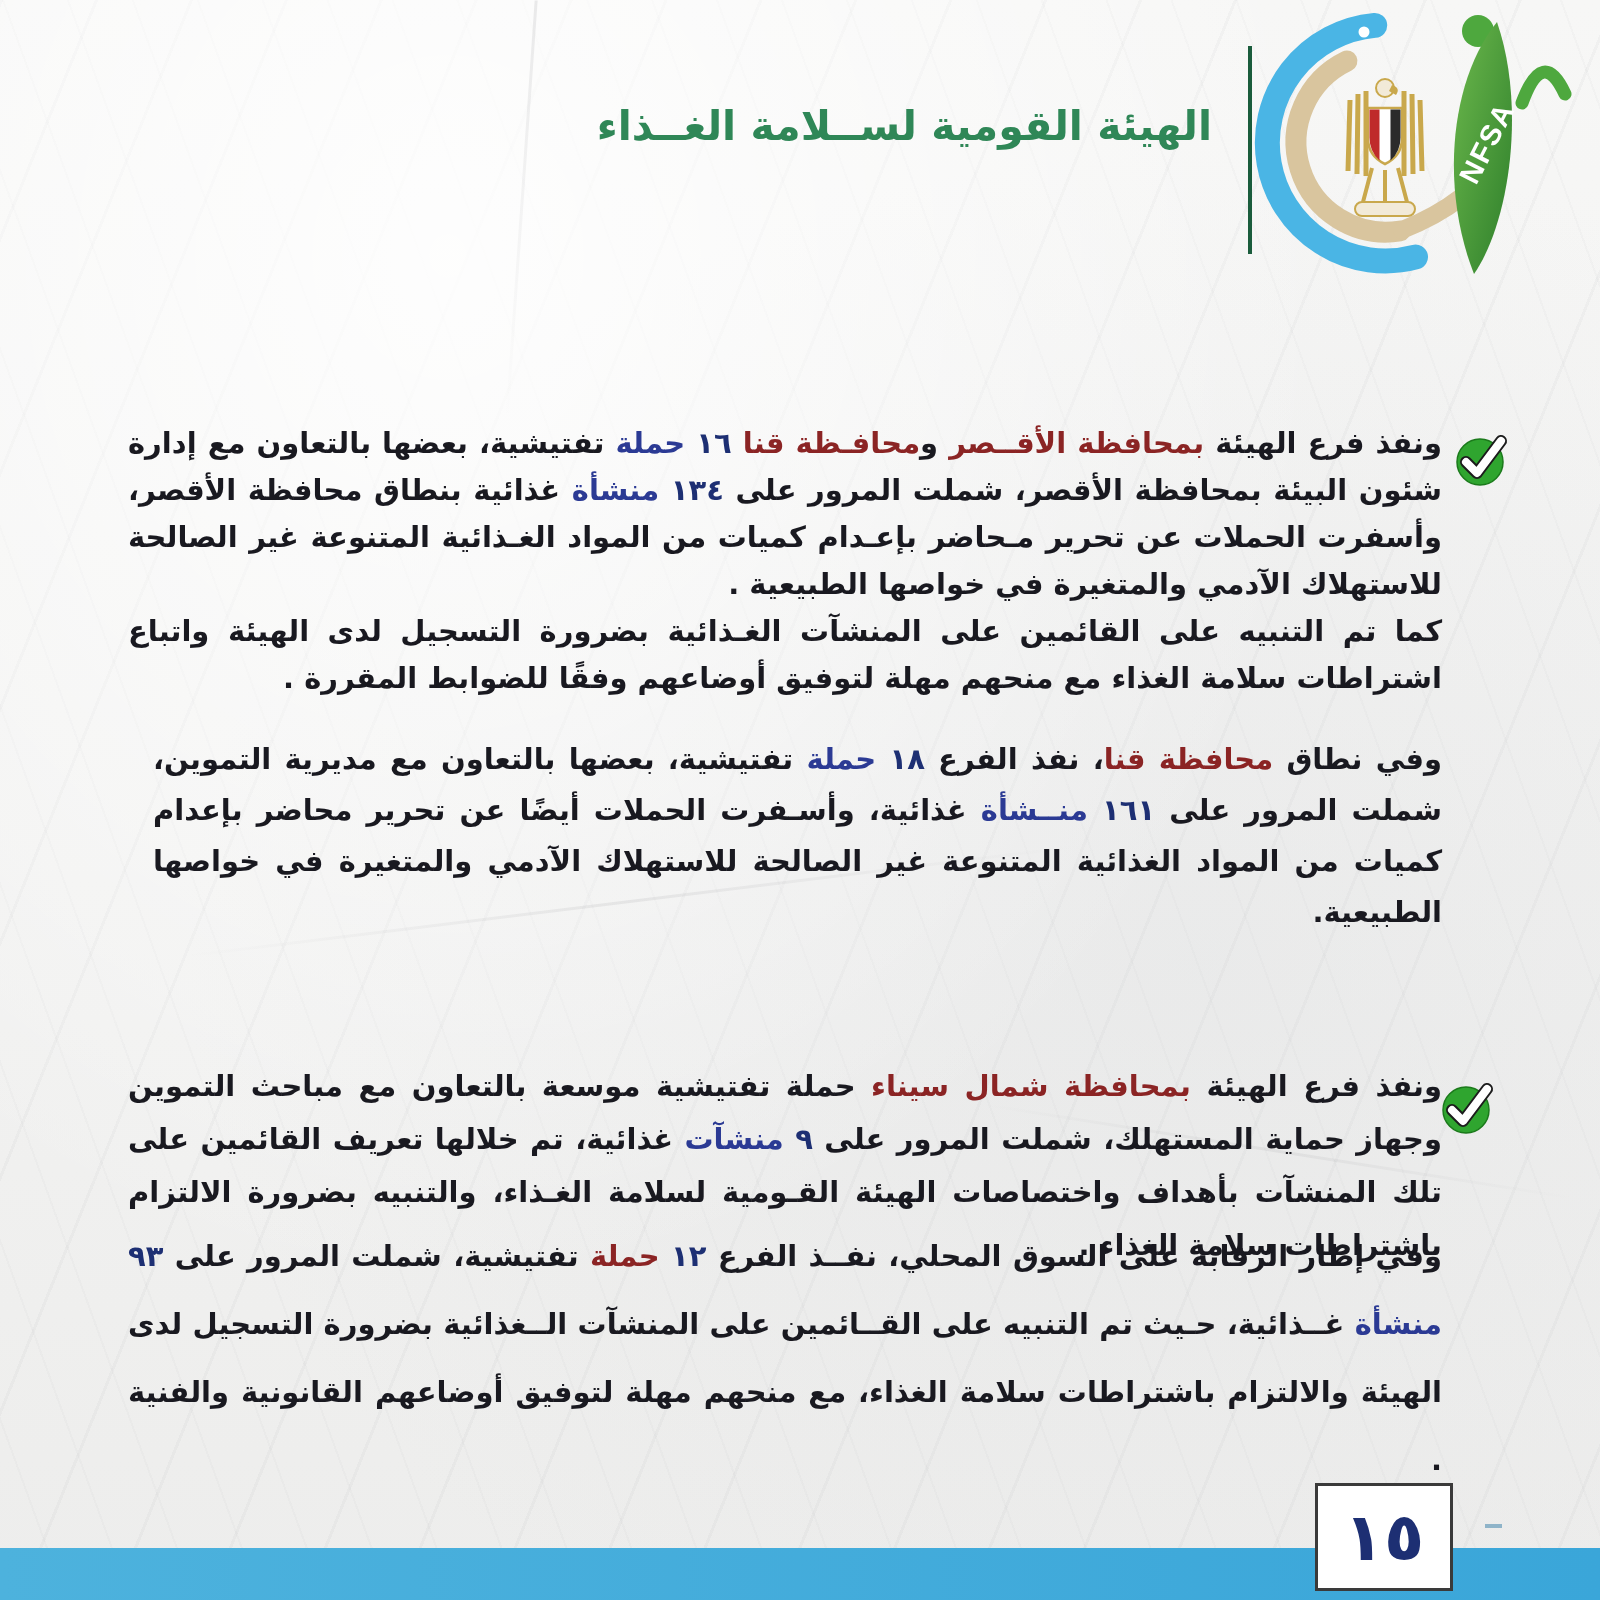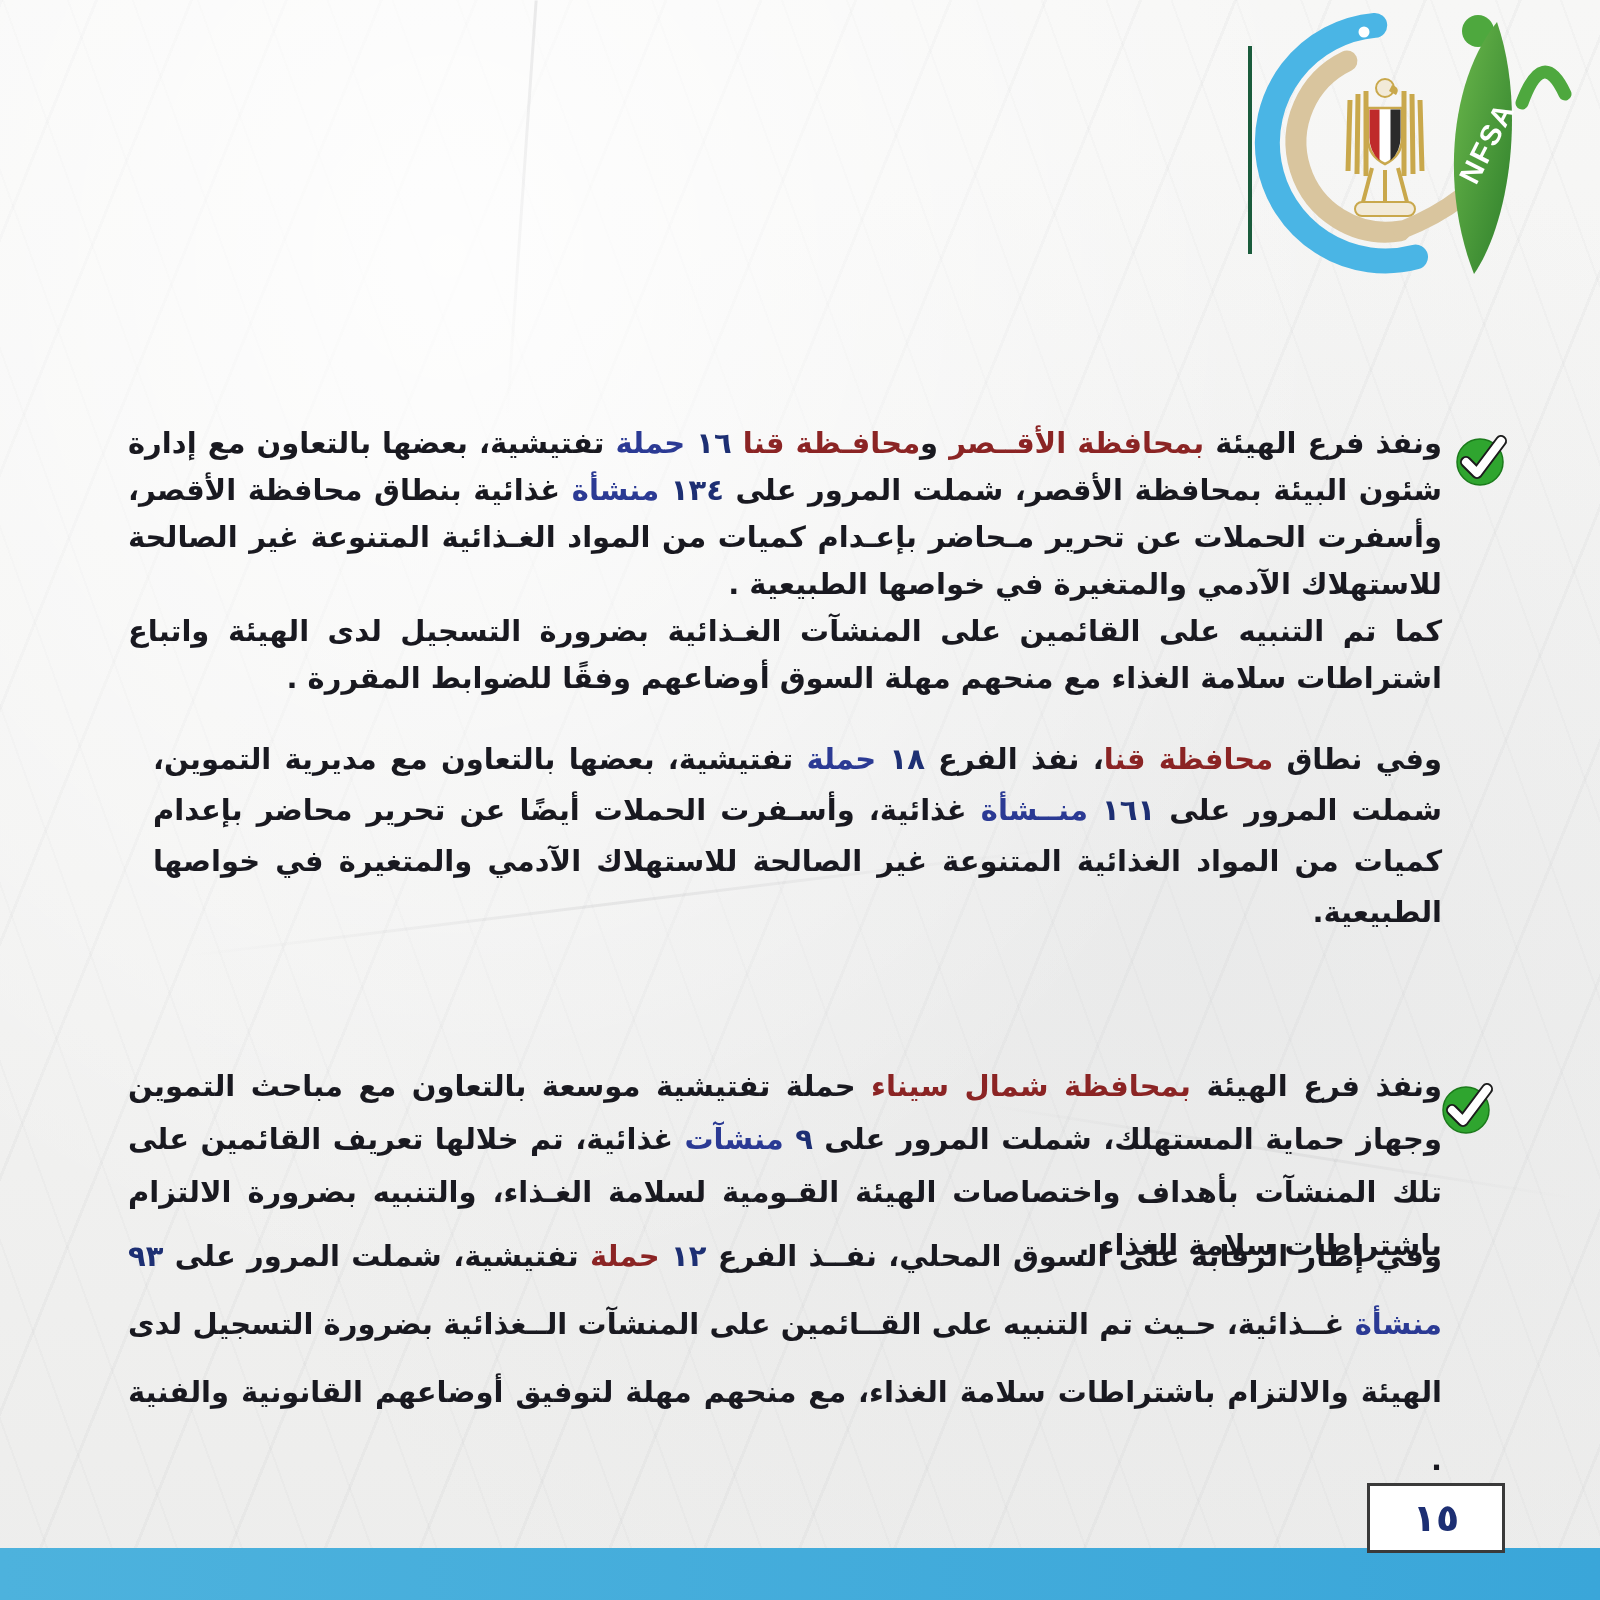--- a/index.html
+++ b/index.html
@@ -44,36 +44,37 @@
   .seg-navy{color:#1d2f73;}
 
   .check{position:absolute;}
   .check.b1{left:1450px; top:426px;}
   .check.b2{left:1436px; top:1074px;}
 
   
   .footer-bar{position:absolute; left:0; top:1548px; width:1600px; height:52px;
     background:linear-gradient(90deg,#4db2dd,#3aa6d9);}
   .page-num-box{
-    position:absolute; left:1367px; top:1483px; width:138px; height:70px;
+    position:absolute; left:1315px; top:1483px; width:138px; height:108px;
     background:#fff; border:3px solid #3a3a3a; box-sizing:border-box;
     display:flex; align-items:center; justify-content:center; z-index:3;
-    font-size:38px; font-weight:bold; color:#1d2f73;
+    font-size:66px; font-weight:bold; color:#1d2f73;
   }
   .footer-dash{position:absolute; left:1485px; top:1524px; width:17px; height:4px; background:#8fb4c9;}
 </style>
 </head>
 <body>
 
 <div class="page">
 
   <div class="crease c1"></div>
   <div class="crease c2"></div>
   <div class="crease c3"></div>
 
+  <div class="title-ar">الهيئة القومية لســلامة الغــذاء</div>
   <div class="hdr-divider"></div>
 
   <svg class="logo" width="340" height="300" viewBox="0 0 340 300">
     <defs>
       <linearGradient id="leafG" x1="0" y1="0" x2="1" y2="1">
         <stop offset="0" stop-color="#6cb84c"></stop>
         <stop offset="1" stop-color="#2e7f2b"></stop>
       </linearGradient>
     </defs>
 
@@ -101,21 +102,21 @@
   </svg>
 
   <svg class="check b1" width="64" height="64" viewBox="0 0 64 64">
     <circle cx="30" cy="36" r="23" fill="#2fa52f" stroke="#1b7a1b" stroke-width="1.5"></circle>
     <path d="M16 36 L27 47 L51 15" fill="none" stroke="#1c1c1c" stroke-width="12" stroke-linecap="round" stroke-linejoin="round"></path>
     <path d="M16 36 L27 47 L51 15" fill="none" stroke="#ffffff" stroke-width="8" stroke-linecap="round" stroke-linejoin="round"></path>
   </svg>
 
   <div class="para-block sec1" style="top:420px;">
     <p class="para"><span class="seg-dark">ونفذ فرع الهيئة </span><span class="seg-red">بمحافظة الأقــصر</span><span class="seg-dark"> و</span><span class="seg-red">محافـظة قنا</span><span class="seg-dark"> </span><span class="seg-navy">١٦</span><span class="seg-dark"> </span><span class="seg-blue">حملة</span><span class="seg-dark"> تفتيشية، بعضها بالتعاون مع إدارة شئون البيئة بمحافظة الأقصر، شملت المرور على </span><span class="seg-navy">١٣٤</span><span class="seg-dark"> </span><span class="seg-blue">منشأة</span><span class="seg-dark"> غذائية بنطاق محافظة الأقصر، وأسفرت الحملات عن تحرير مـحاضر بإعـدام كميات من المواد الغـذائية المتنوعة غير الصالحة للاستهلاك الآدمي والمتغيرة في خواصها الطبيعية .</span></p>
-    <p class="para"><span class="seg-dark">كما تم التنبيه على القائمين على المنشآت الغـذائية بضرورة التسجيل لدى الهيئة واتباع اشتراطات سلامة الغذاء مع منحهم مهلة السوق أوضاعهم وفقًا للضوابط المقررة .</span></p>
+    <p class="para"><span class="seg-dark">كما تم التنبيه على القائمين على المنشآت الغـذائية بضرورة التسجيل لدى الهيئة واتباع اشتراطات سلامة الغذاء مع منحهم مهلة لتوفيق أوضاعهم وفقًا للضوابط المقررة .</span></p>
   </div>
 
   <div class="para-block sec2" style="top:734px;">
     <p class="para"><span class="seg-dark">وفي نطاق </span><span class="seg-red">محافظة قنا</span><span class="seg-dark">، نفذ الفرع </span><span class="seg-navy">١٨</span><span class="seg-dark"> </span><span class="seg-blue">حملة</span><span class="seg-dark"> تفتيشية، بعضها بالتعاون مع مديرية التموين، شملت المرور على </span><span class="seg-navy">١٦١</span><span class="seg-dark"> </span><span class="seg-blue">منــشأة</span><span class="seg-dark"> غذائية، وأسـفرت الحملات أيضًا عن تحرير محاضر بإعدام كميات من المواد الغذائية المتنوعة غير الصالحة للاستهلاك الآدمي والمتغيرة في خواصها الطبيعية.</span></p>
   </div>
 
   <svg class="check b2" width="64" height="64" viewBox="0 0 64 64">
     <circle cx="30" cy="36" r="23" fill="#2fa52f" stroke="#1b7a1b" stroke-width="1.5"></circle>
     <path d="M16 36 L27 47 L51 15" fill="none" stroke="#1c1c1c" stroke-width="12" stroke-linecap="round" stroke-linejoin="round"></path>
     <path d="M16 36 L27 47 L51 15" fill="none" stroke="#ffffff" stroke-width="8" stroke-linecap="round" stroke-linejoin="round"></path>

